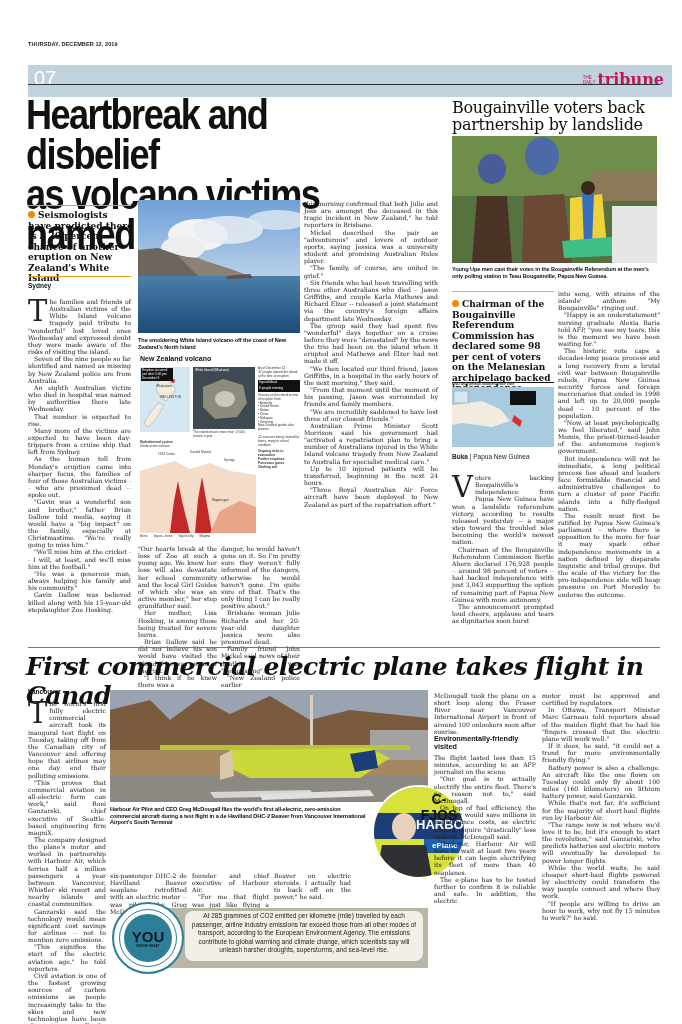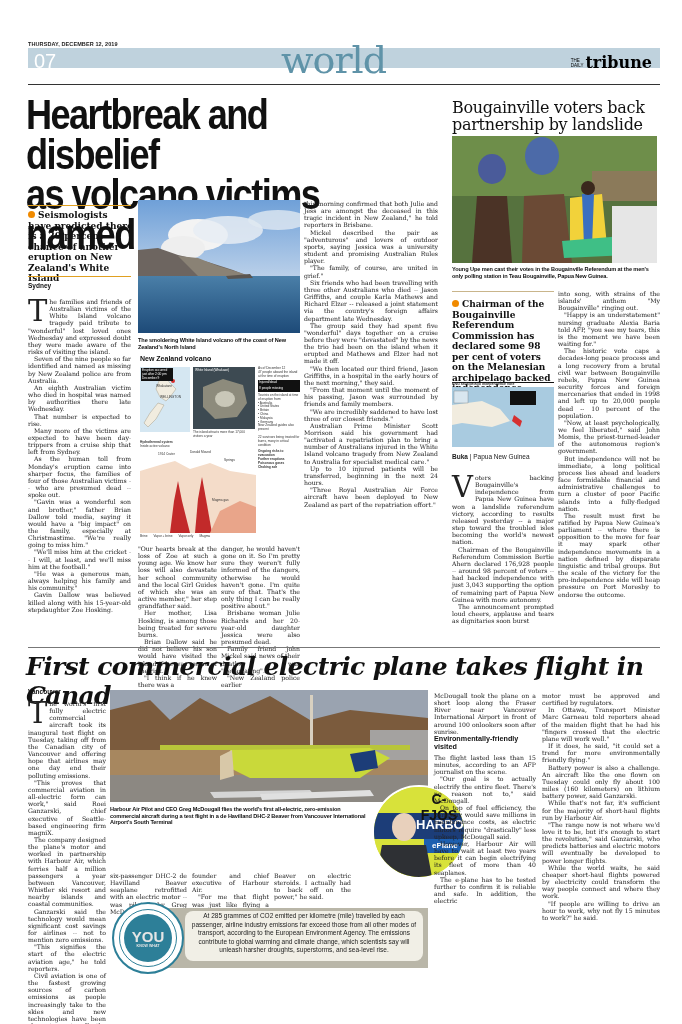--- a/index.html
+++ b/index.html
@@ -1,22 +1,22 @@
 <!DOCTYPE html>
 <html><head>
 <meta charset="utf-8">
 <style>
   html, body { margin: 0; padding: 0; background: #ffffff; }
   body { width: 682px; height: 1024px; position: relative; overflow: hidden; font-family: "DejaVu Serif", serif; color: #1a1a1a; }
   .abs { position: absolute; }
   .date { left: 28px; top: 41px; font-family: "Liberation Sans", sans-serif; font-size: 5.5px; font-weight: bold; letter-spacing: 0.1px; color: #222; }
-  .masthead { left: 28px; top: 48px; width: 632px; height: 20px; background: #bfd2dd; }
+  .masthead { left: 28px; top: 65px; width: 632px; height: 32px; background: #bfd2dd; padding-left: 12px; }
   .page-no { left: 6px; top: 2px; font-family: "Liberation Sans", sans-serif; font-size: 20px; font-weight: 300; color: #ffffff; }
   .section { left: 253px; top: -10px; font-family: "DejaVu Serif", serif; font-size: 38px; color: #5f93a8; letter-spacing: -1px; font-weight: 300; }
-  .brand { right: 8px; top: 5px; font-family: "DejaVu Serif", serif; font-weight: bold; font-size: 16px; color: #000000; display: flex; align-items: center; gap: 2px; }
+  .brand { right: 8px; top: 5px; font-family: "DejaVu Serif", serif; font-weight: bold; font-size: 16px; color: #be185d; display: flex; align-items: center; gap: 2px; }
   .brand small { font-family: "Liberation Sans", sans-serif; font-size: 4.5px; line-height: 5px; font-weight: normal; display: inline-block; }
   .rule { height: 1px; background: #333; }
   .h1 { left: 26px; top: 95px; width: 410px; font-family: "Liberation Sans", sans-serif; font-weight: bold; font-size: 42px; line-height: 40px; letter-spacing: -1.8px; color: #111; transform: scaleX(0.86); transform-origin: left top; }
   .orange-rule { height: 1px; background: #e0a020; }
   .deck { font-family: "DejaVu Serif", serif; font-weight: bold; font-size: 9px; line-height: 10.5px; color: #111; }
   .dot { display: inline-block; width: 7px; height: 7px; border-radius: 50%; background: #f08a00; margin-right: 3px; vertical-align: 0px; }
   .dateline { font-family: "Liberation Sans", sans-serif; font-weight: bold; font-size: 6.5px; color: #111; }
   .col { font-family: "DejaVu Serif", serif; font-size: 6.15px; line-height: 7.15px; text-align: justify; color: #222; hyphens: auto; }
   .col p { margin: 0; text-indent: 6px; }
   .col p.first { text-indent: 0; }
@@ -31,21 +31,20 @@
   .you-badge { border-radius: 50%; background: #ffffff; display: flex; align-items: center; justify-content: center; }
   .gfx-label { font-family: "Liberation Sans", sans-serif; font-size: 3.2px; line-height: 3.8px; color: #333; }
   .gfx-title { font-family: "Liberation Sans", sans-serif; font-weight: bold; font-size: 7px; color: #111; }
 </style>
 </head>
 <body>
 
 <div class="abs date">THURSDAY, DECEMBER 12, 2019</div>
 <div class="abs masthead">
   <div class="abs page-no">07</div>
-  <div class="abs section">world</div>
   <div class="abs brand">
     <small><span>THE</span><br><span>DAILY</span></small>
     <span>tribune</span>
   </div>
 </div>
 <div class="abs rule" style="left:28px; top:84px; width:632px;"></div>
 
 <div class="abs h1">
   <div>Heartbreak and disbelief</div>
   <div>as volcano victims named</div>
@@ -292,21 +291,21 @@
     <p class="first" style="text-indent: 0px;">founder and chief executive of Harbour Air.</p>
     <p>"For me that flight was just like flying a Beaver, but it was a</p>
   </div>
 <div class="abs col" style="left:274px; top:872px; width:77px;" id="p-col4">
     <p class="first" style="text-indent: 0px;">Beaver on electric steroids. I actually had to back off on the power," he said.</p>
   </div>
 
 <div class="abs infobox" style="left:145px; top:908px; width:283px; height:60px;"></div>
 <div class="abs you-badge" style="left:112px; top:902px; width:68px; height:68px; border:2px solid #2d7f98;">
   <div style="width:56px; height:56px; border-radius:50%; border:1.5px solid #2d7f98; background:#ffffff; display:flex; align-items:center; justify-content:center;">
-    <div style="width:48px; height:48px; border-radius:50%; background:#2d7f98; color:#e5e5e5; display:flex; flex-direction:column; align-items:center; justify-content:center; font-family:'Liberation Sans',sans-serif;">
+    <div style="width:48px; height:48px; border-radius:50%; background:#2d7f98; color:#0f172a; display:flex; flex-direction:column; align-items:center; justify-content:center; font-family:'Liberation Sans',sans-serif;">
       <span style="font-weight:bold; font-size:15px; line-height:15px;">YOU</span>
       <span style="font-weight:bold; font-size:3.6px;">KNOW WHAT</span>
     </div>
   </div>
 </div>
 <div class="abs infobox-inner" style="left:185px; top:911px; width:238px; height:50px; padding:1px 2px; box-sizing:border-box; font-size:6.5px; line-height:8.6px;">At 285 grammes of CO2 emitted per kilometre (mile) travelled by each passenger, airline industry emissions far exceed those from all other modes of transport, according to the European Environment Agency. The emissions contribute to global warming and climate change, which scientists say will unleash harsher droughts, superstorms, and sea-level rise.</div>
 
 <div class="abs col" style="left:434px; top:692px; width:102px;" id="p-col5a">
     <p class="first">McDougall took the plane on a short loop along the Fraser River near Vancouver International Airport in front of around 100 onlookers soon after sunrise.</p>
   </div>

